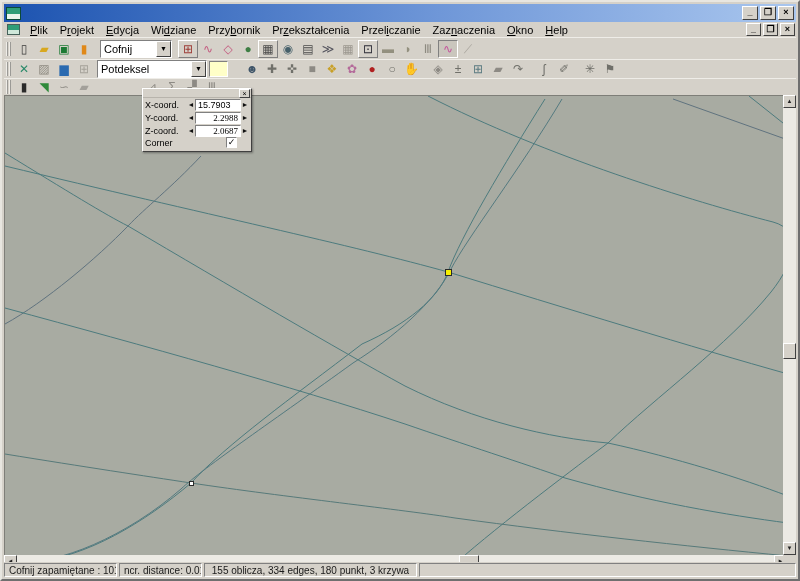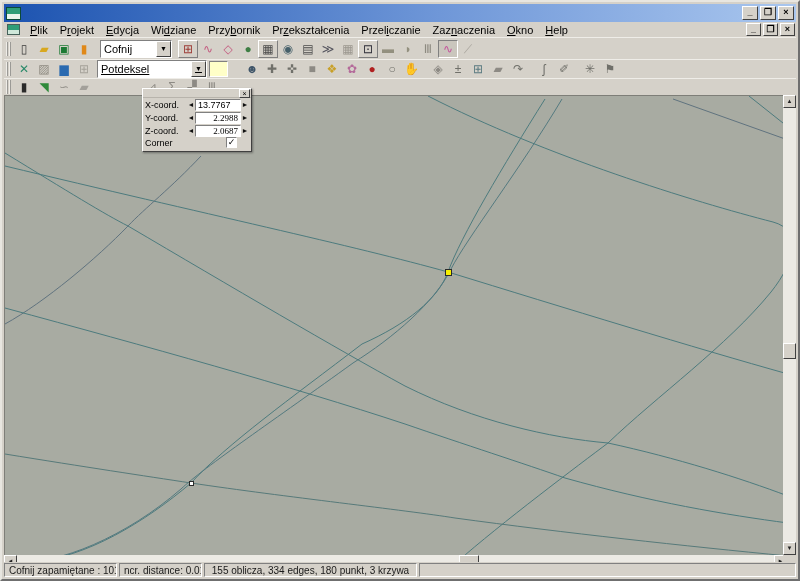--- a/index.html
+++ b/index.html
@@ -209,21 +209,21 @@
           <span style="color: rgb(141, 138, 128);">▨</span>
         </span>
         <span class="tbtn">
           <span style="color: rgb(42, 106, 176);">▆</span>
         </span>
         <span class="tbtn">
           <span style="color: rgb(165, 162, 154);">⊞</span>
         </span>
       </span>
     <span class="tb-sep" style="width:3px;"></span>
-    <span class="combo" style="width:110px;text-decoration:underline;">
+    <span class="combo" style="width:110px;">
       <span class="cval">Potdeksel</span>
       <span class="cbtn">▼</span>
     </span>
     <span id="color-swatch"></span>
     <span class="tb-sep" style="width:14px;"></span>
     <span class="tb-group">
         <span class="tbtn">
           <span style="color: rgb(62, 84, 104);">☻</span>
         </span>
         <span class="tbtn">
@@ -357,21 +357,21 @@
   </div>
 
   <div id="coord-panel">
     <div id="coord-title">
       <div id="coord-close">×</div>
     </div>
     <div id="coord-rows">
         <div class="crow">
           <span class="clabel">X-coord.</span>
           <span class="spin">◄</span>
-          <span class="cbox">13.7767</span>
+          <span class="cbox">15.7903</span>
           <span class="spin">►</span>
         </div>
         <div class="crow">
           <span class="clabel">Y-coord.</span>
           <span class="spin">◄</span>
           <span class="cbox right">2.2988</span>
           <span class="spin">►</span>
         </div>
         <div class="crow">
           <span class="clabel">Z-coord.</span>

